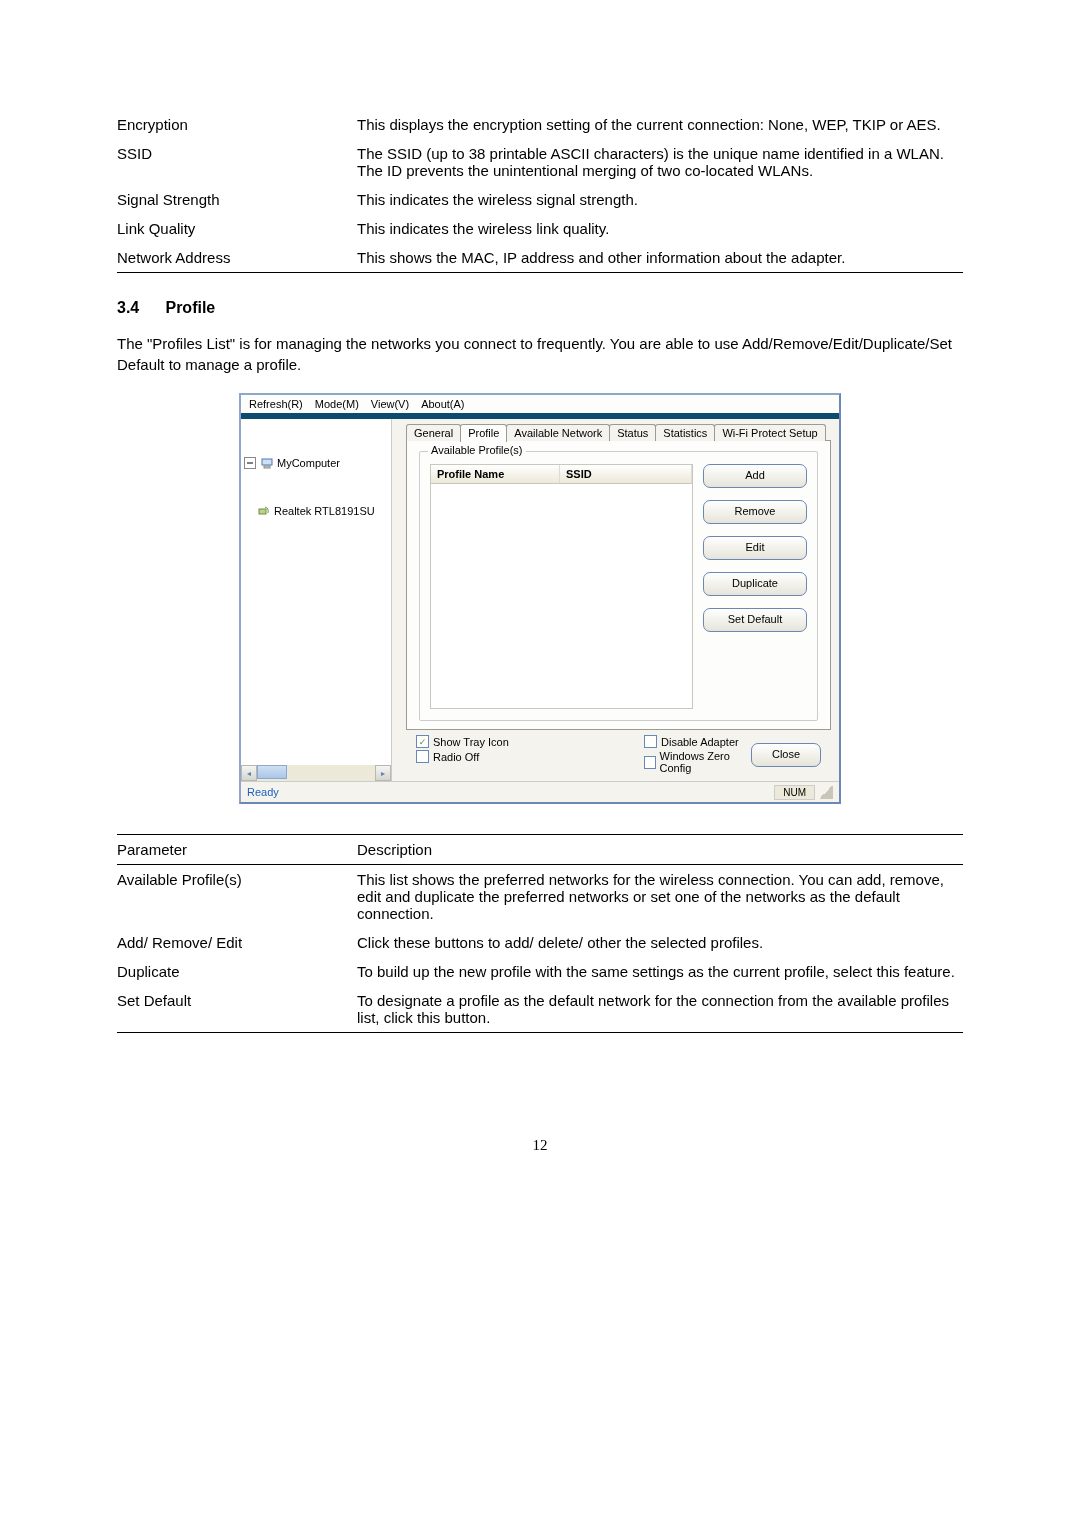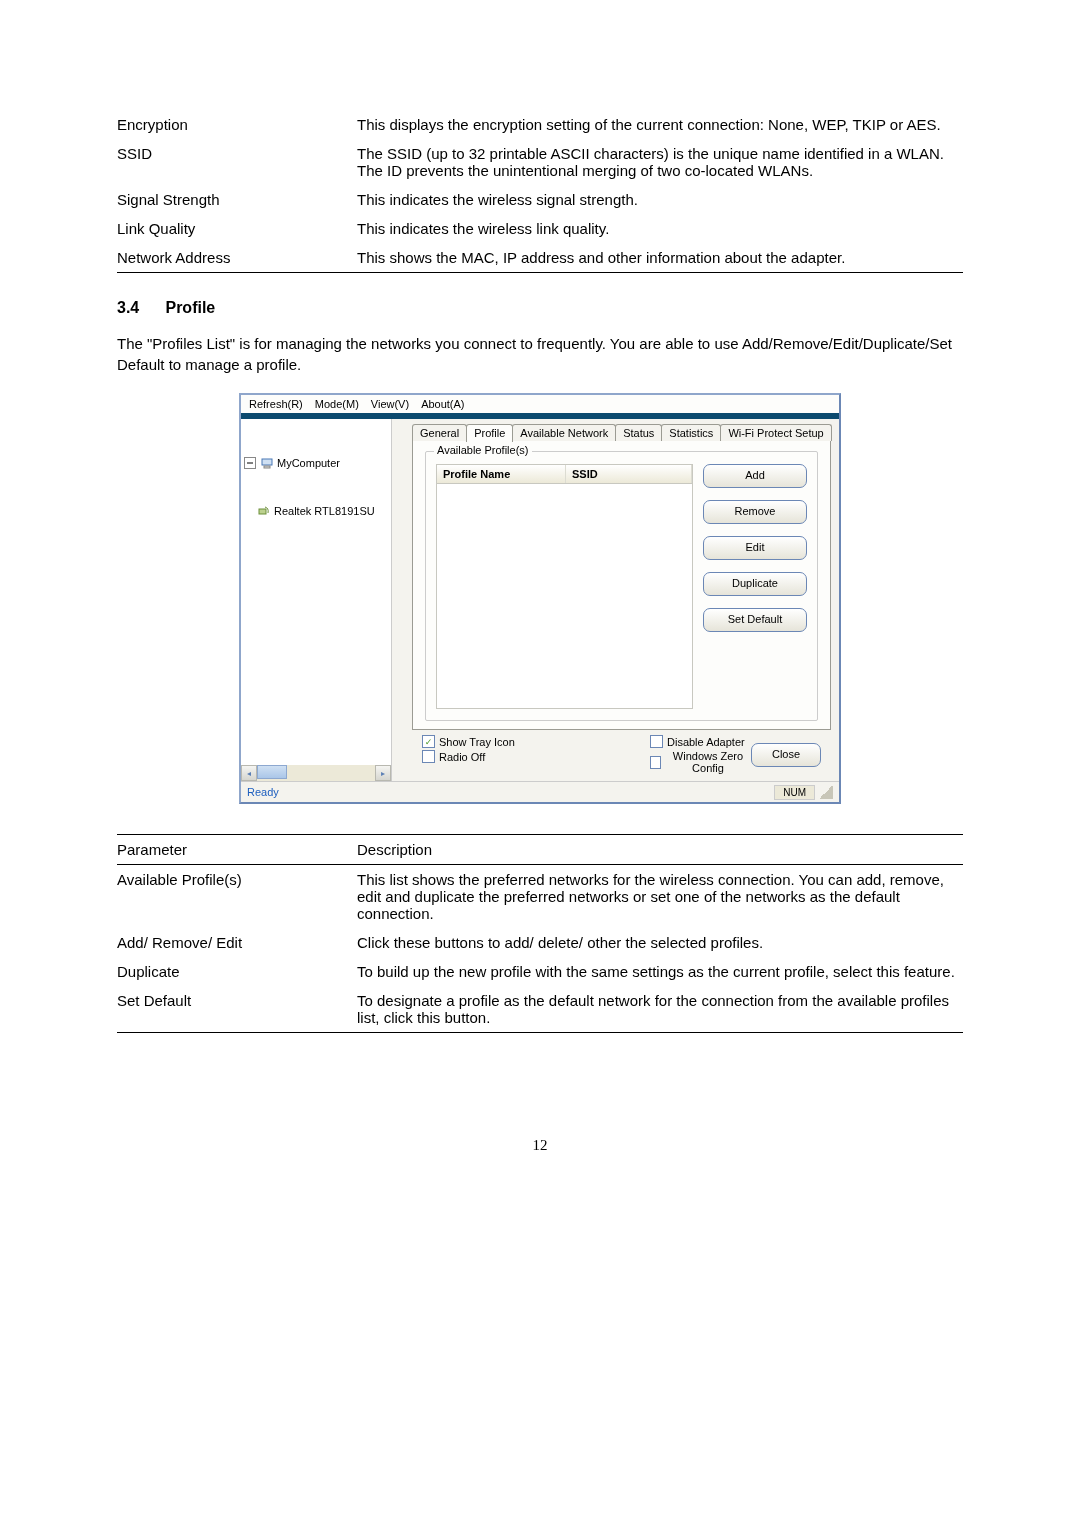--- a/index.html
+++ b/index.html
@@ -149,21 +149,21 @@
   top: 0;
   width: 30px;
   height: 14px;
   background: linear-gradient(#cfe0f3,#aac6e8);
   border: 1px solid #8da8d0;
   box-sizing: border-box;
 }
 
 .right-pane {
   flex: 1;
-  padding: 4px 8px 2px 20px;
+  padding: 4px 8px 2px 14px;
   display: flex;
   flex-direction: column;
 }
 .tab-strip {
   display: flex;
   align-items: flex-end;
   position: relative;
   z-index: 2;
 }
 .tab {
@@ -250,21 +250,20 @@
 .bottom-row {
   display: flex;
   padding: 4px 10px 4px 10px;
 }
 .bottom-left {
   width: 158px;
 }
 .bottom-mid {
   flex: 1;
   padding-left: 70px;
-  text-align: center;
 }
 .bottom-right {
   display: flex;
   align-items: center;
 }
 .chk-row {
   display: flex;
   align-items: center;
   gap: 4px;
   font-size: 11px;
@@ -320,21 +319,21 @@
 <div class="page">
 
   <table class="param-table-1">
     <tbody>
       <tr>
         <td class="col-param">Encryption</td>
         <td>This displays the encryption setting of the current connection: None, WEP, TKIP or AES.</td>
       </tr>
       <tr>
         <td class="col-param">SSID</td>
-        <td>The SSID (up to 32 printable ASCII characters) is the unique name identified in a WLAN. The ID prevents the unintentional merging of two co-located WLANs.</td>
+        <td>The SSID (up to 38 printable ASCII characters) is the unique name identified in a WLAN. The ID prevents the unintentional merging of two co-located WLANs.</td>
       </tr>
       <tr>
         <td class="col-param">Signal Strength</td>
         <td>This indicates the wireless signal strength.</td>
       </tr>
       <tr>
         <td class="col-param">Link Quality</td>
         <td>This indicates the wireless link quality.</td>
       </tr>
       <tr class="last-row">

